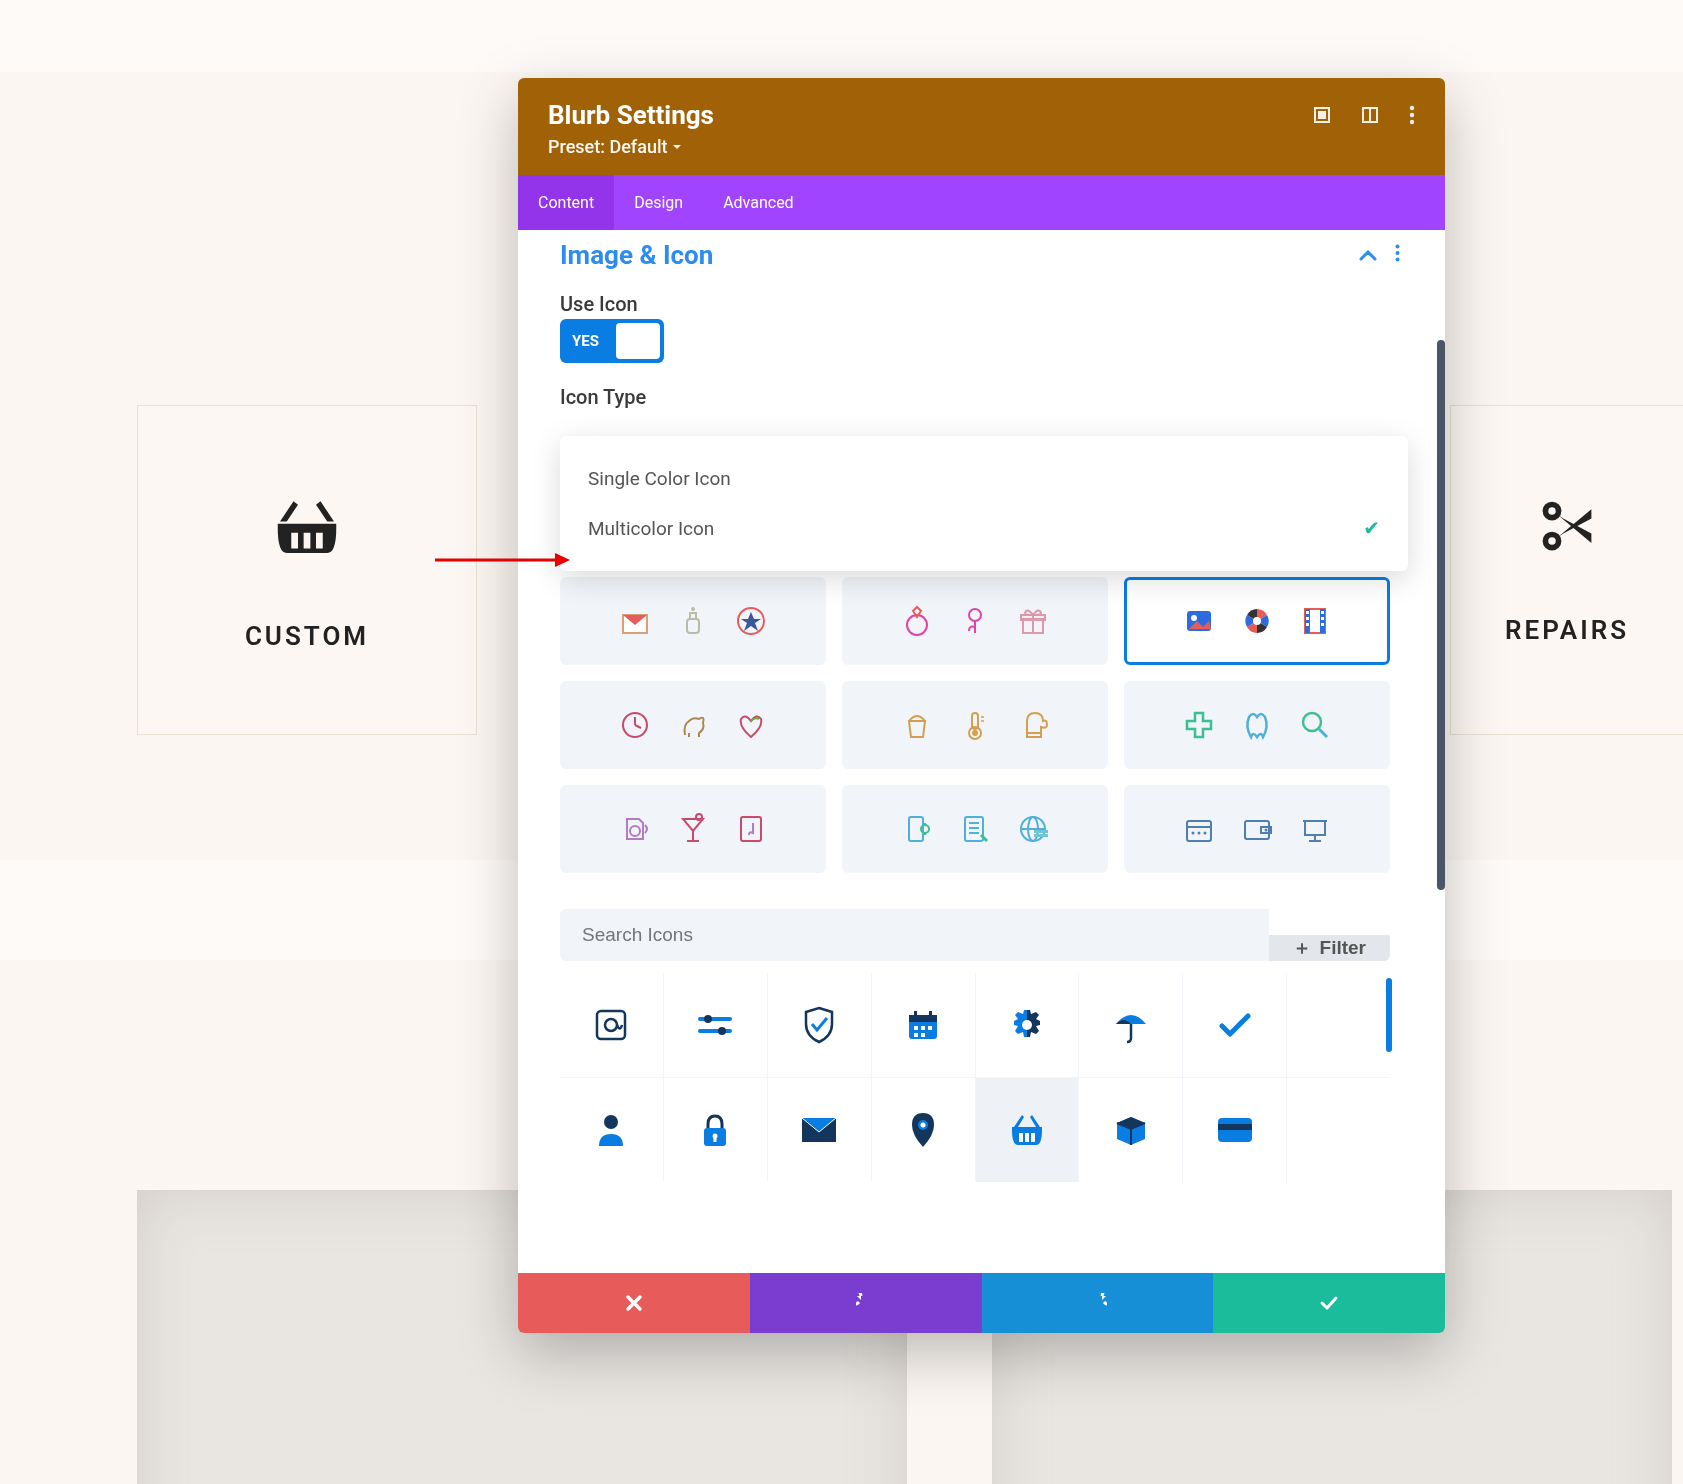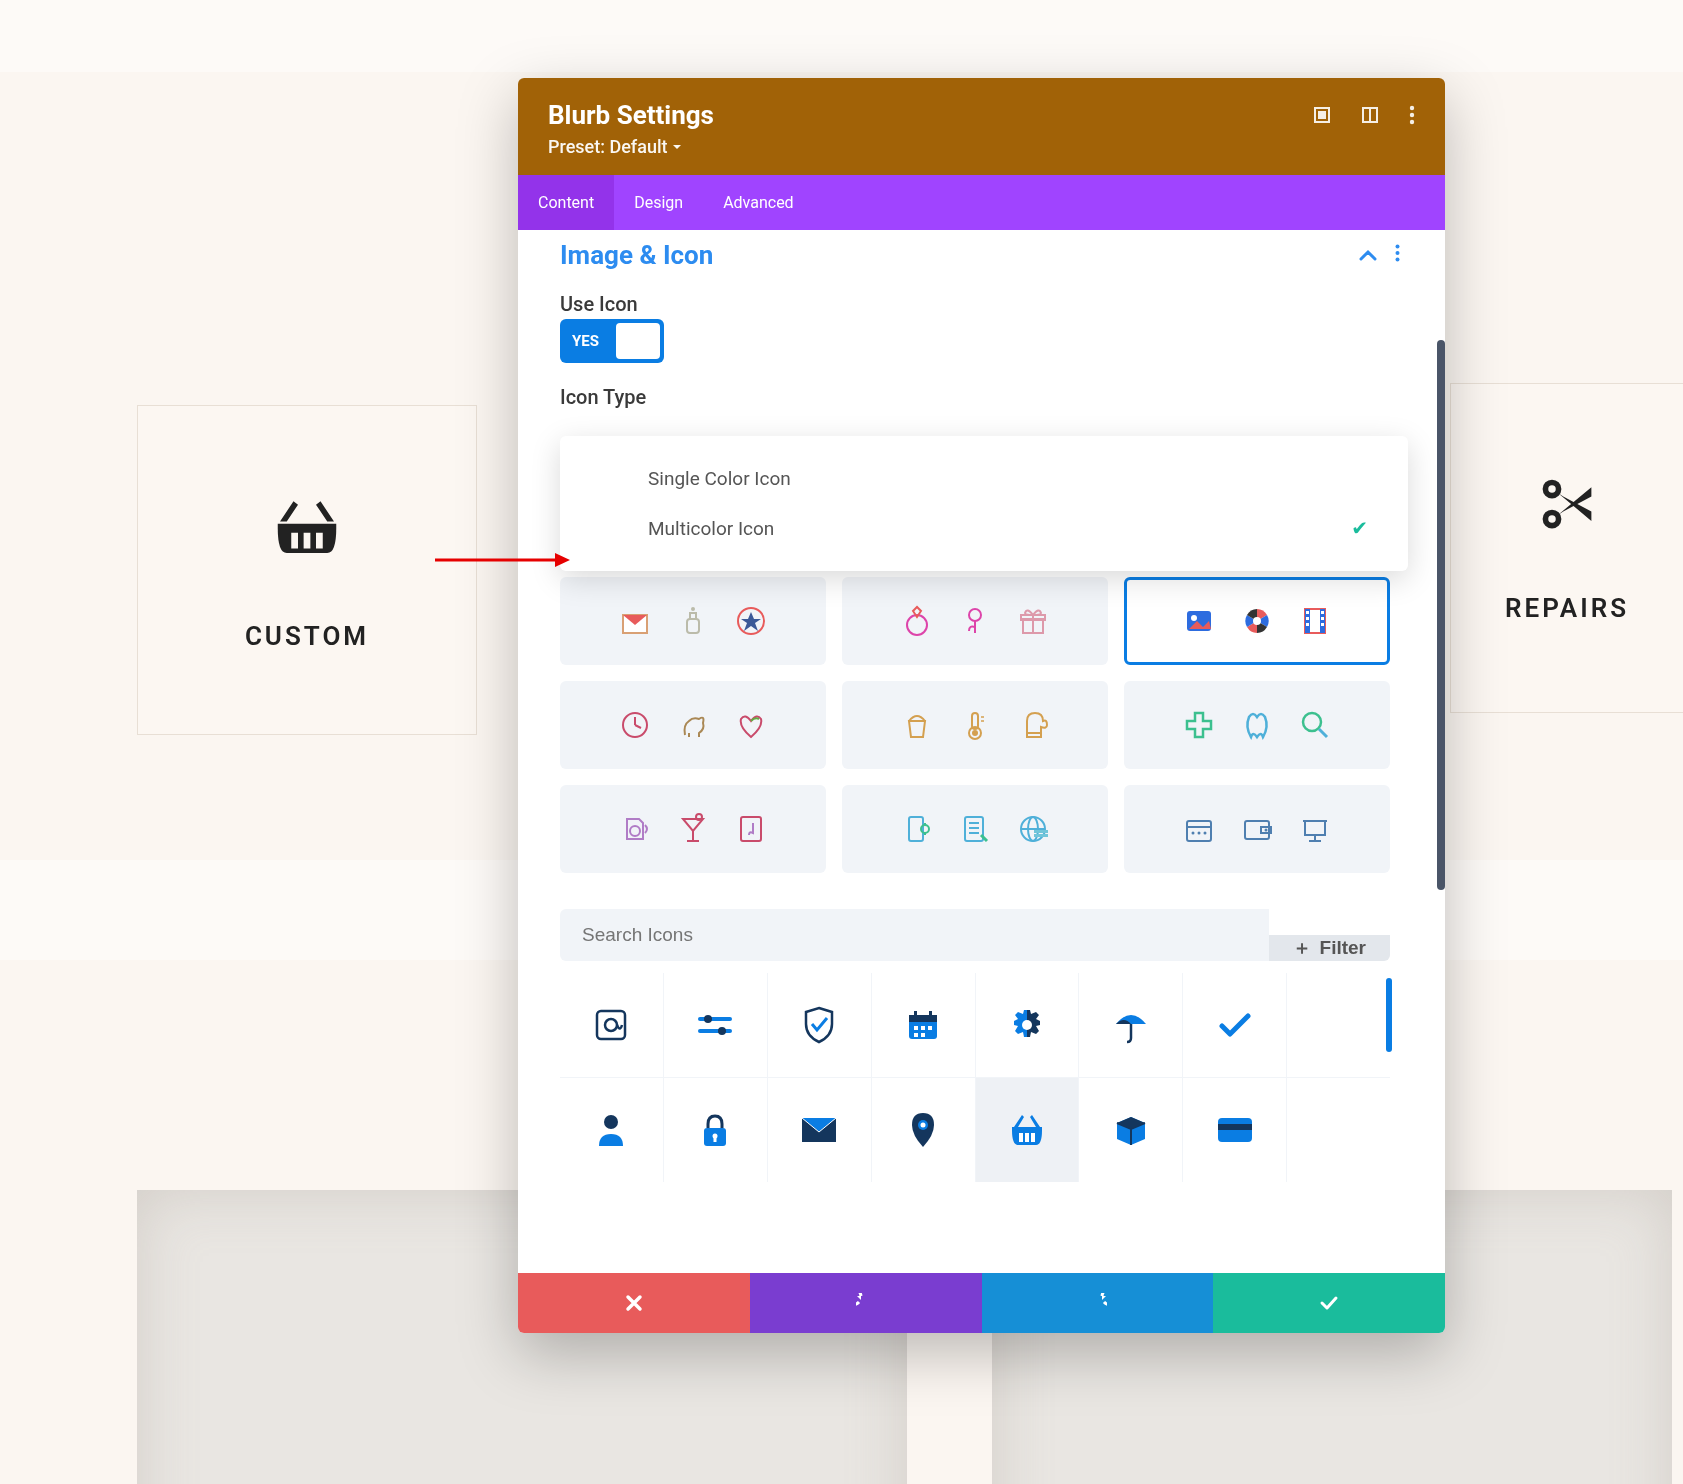--- a/index.html
+++ b/index.html
@@ -20,21 +20,21 @@
     position: absolute;
     border: 1px solid #e8dfd5;
     background: #fcf7f2;
     display: flex;
     flex-direction: column;
     align-items: center;
     justify-content: center;
     gap: 30px;
   }
   .bg-card-left { top: 405px; left: 137px; width: 340px; height: 330px; }
-  .bg-card-right { top: 383px; left: 1450px; right: 0; height: 330px; border-right: none; }
+  .bg-card-right { top: 405px; left: 1450px; right: 0; height: 330px; border-right: none; }
   .bg-card-left svg { width: 72px; height: 72px; }
   .bg-card-right svg { width: 60px; height: 60px; }
   .bg-card-label { font-size: 26px; font-weight: 600; letter-spacing: 3px; color: #222; margin-top: 25px; }
   .bg-lower-strip {
     position: absolute; left: 0; right: 0; top: 860px; height: 100px; background: #fdfaf7;
   }
   .bg-photo {
     position: absolute; top: 1190px; background: #e9e6e2;
     box-shadow: inset 0 0 60px rgba(160,150,140,0.3);
   }
@@ -136,25 +136,25 @@
     position: absolute;
     left: 42px; right: 37px;
     top: 206px;
     background: #fff;
     border-radius: 6px;
     box-shadow: 0 8px 30px rgba(0,0,0,0.15);
     z-index: 10;
     padding: 18px 0;
   }
   .dd-item {
-    padding: 13px 40px;
+    padding: 13px 28px;
     font-size: 19px;
     color: #555;
     cursor: pointer;
-    display: flex; justify-content: space-between; align-items: center; margin-left: 48px;
+    display: flex; justify-content: space-between; align-items: center;
   }
   .dd-check { color:#1abc9c; font-size:20px; }
 
   
   .pack-grid {
     margin-top: 168px;
     display: grid;
     grid-template-columns: repeat(3, 1fr);
     gap: 16px;
     padding-right: 30px;

